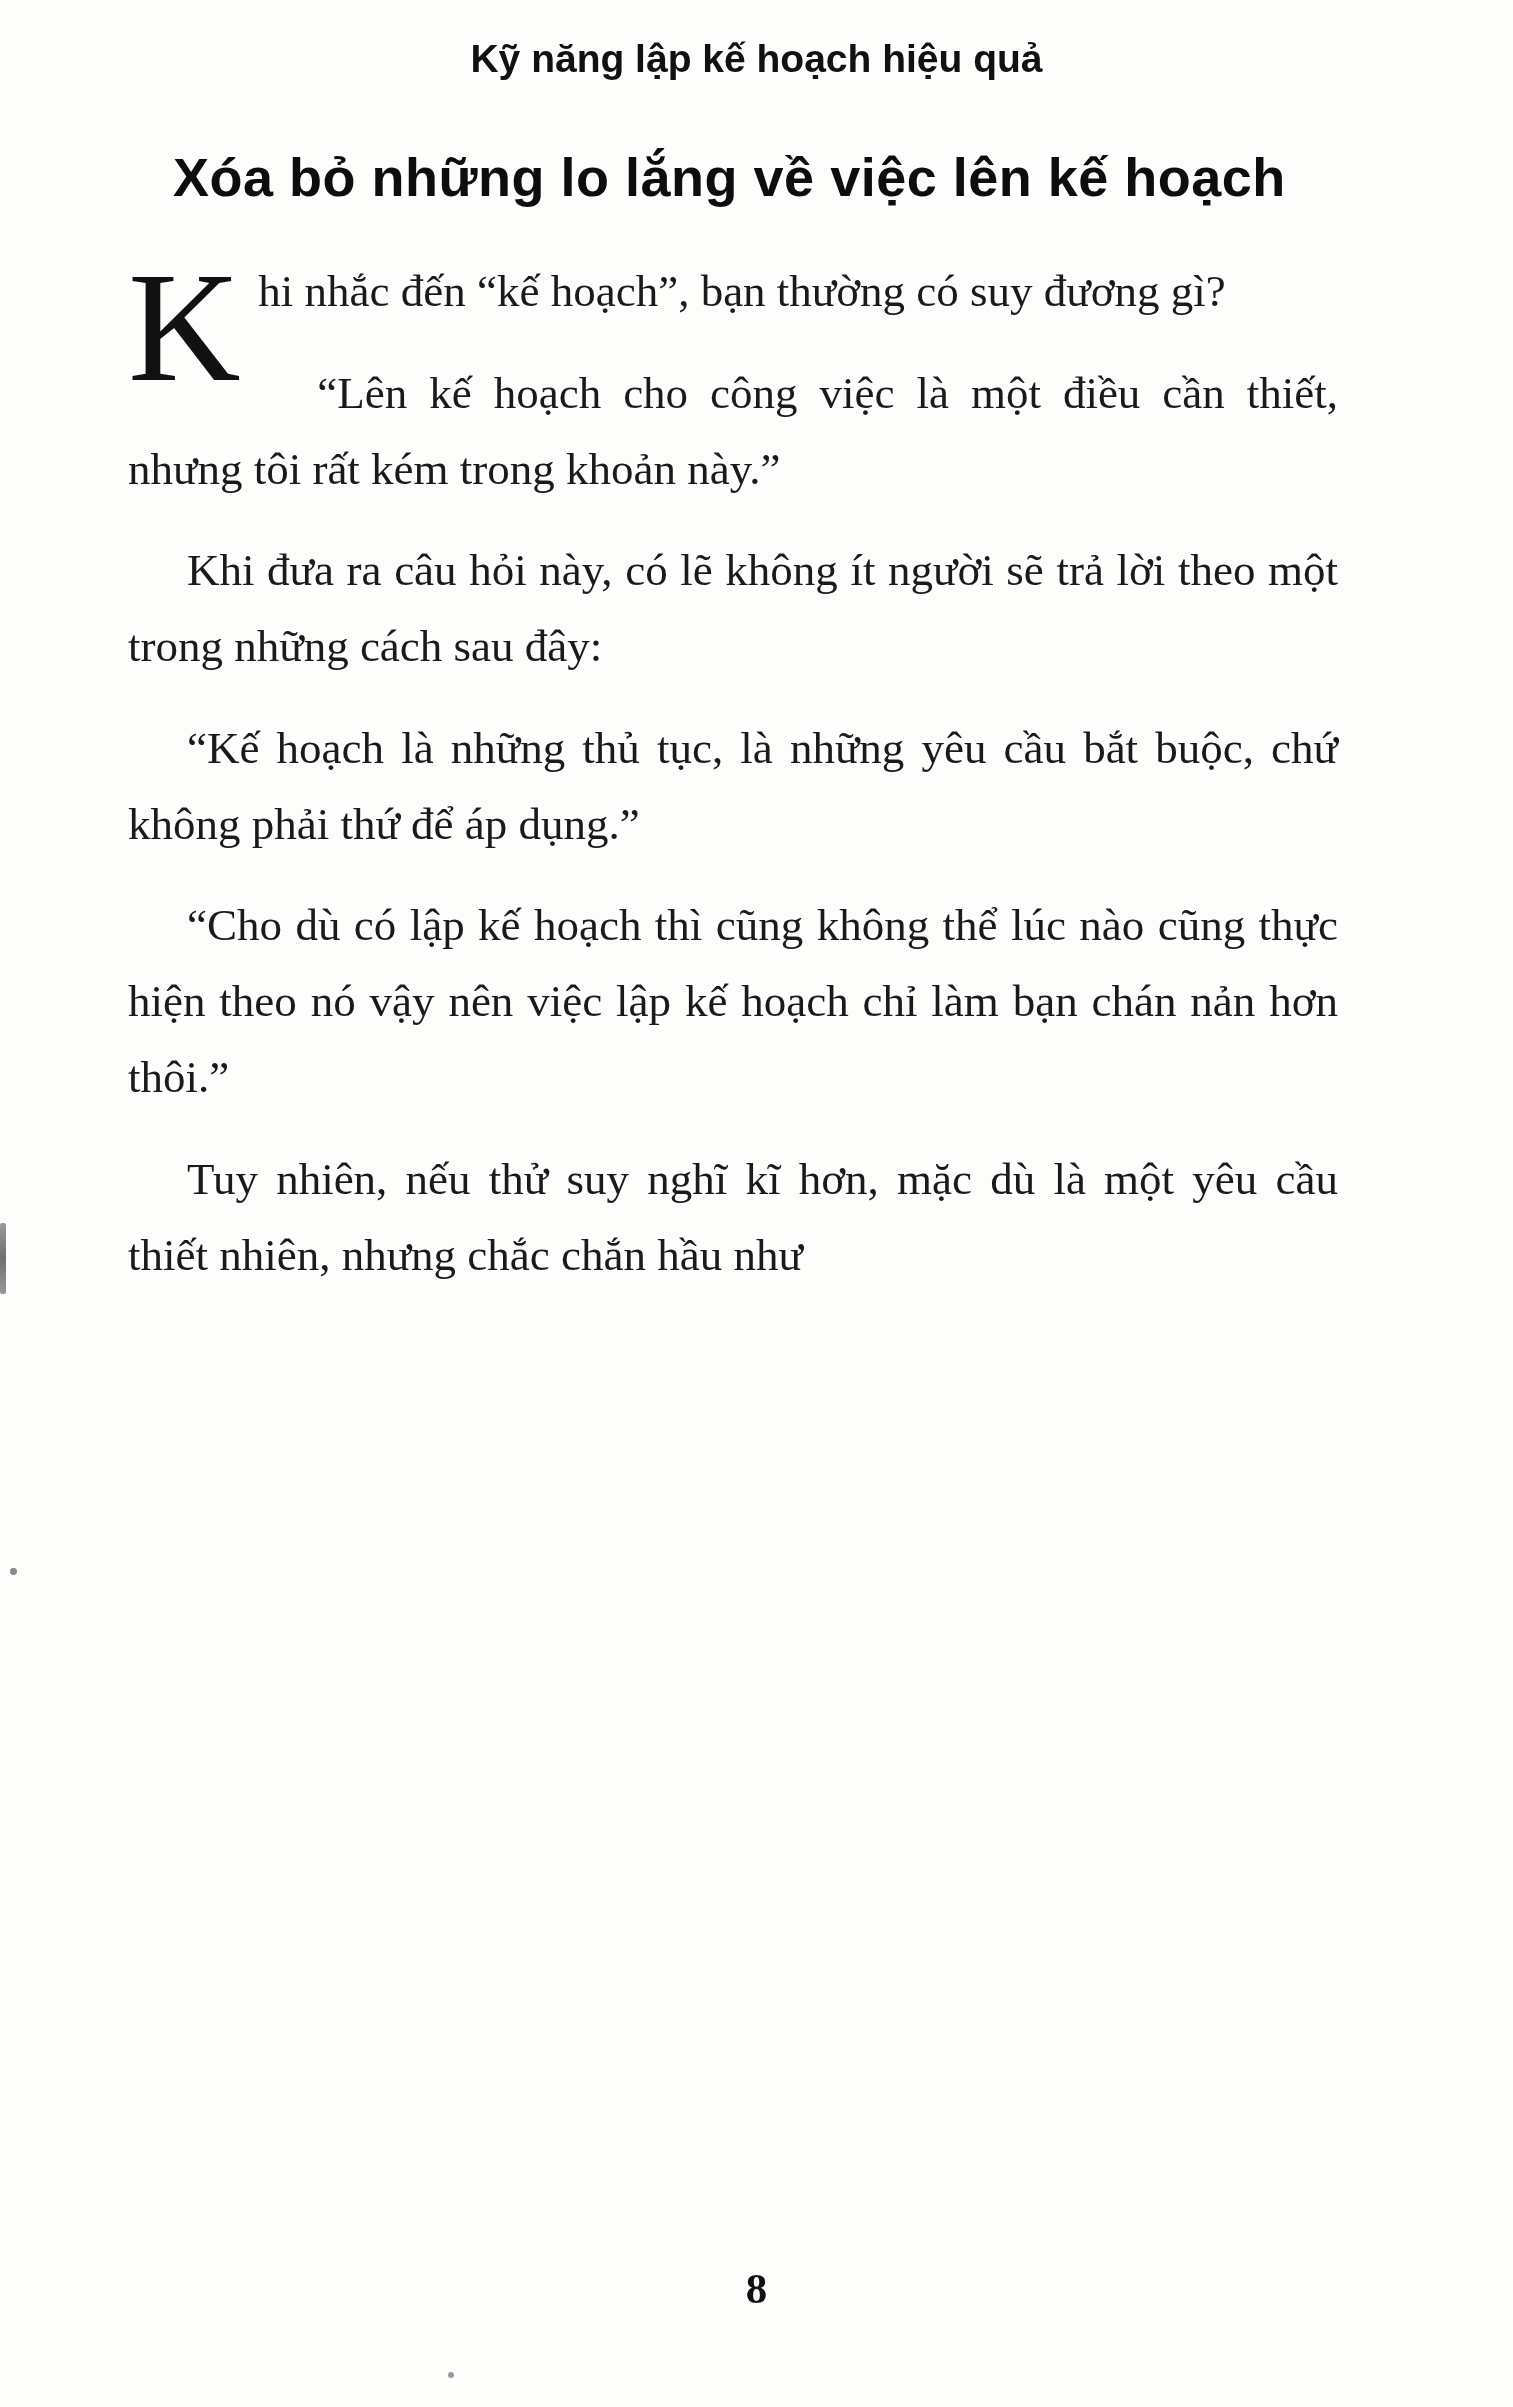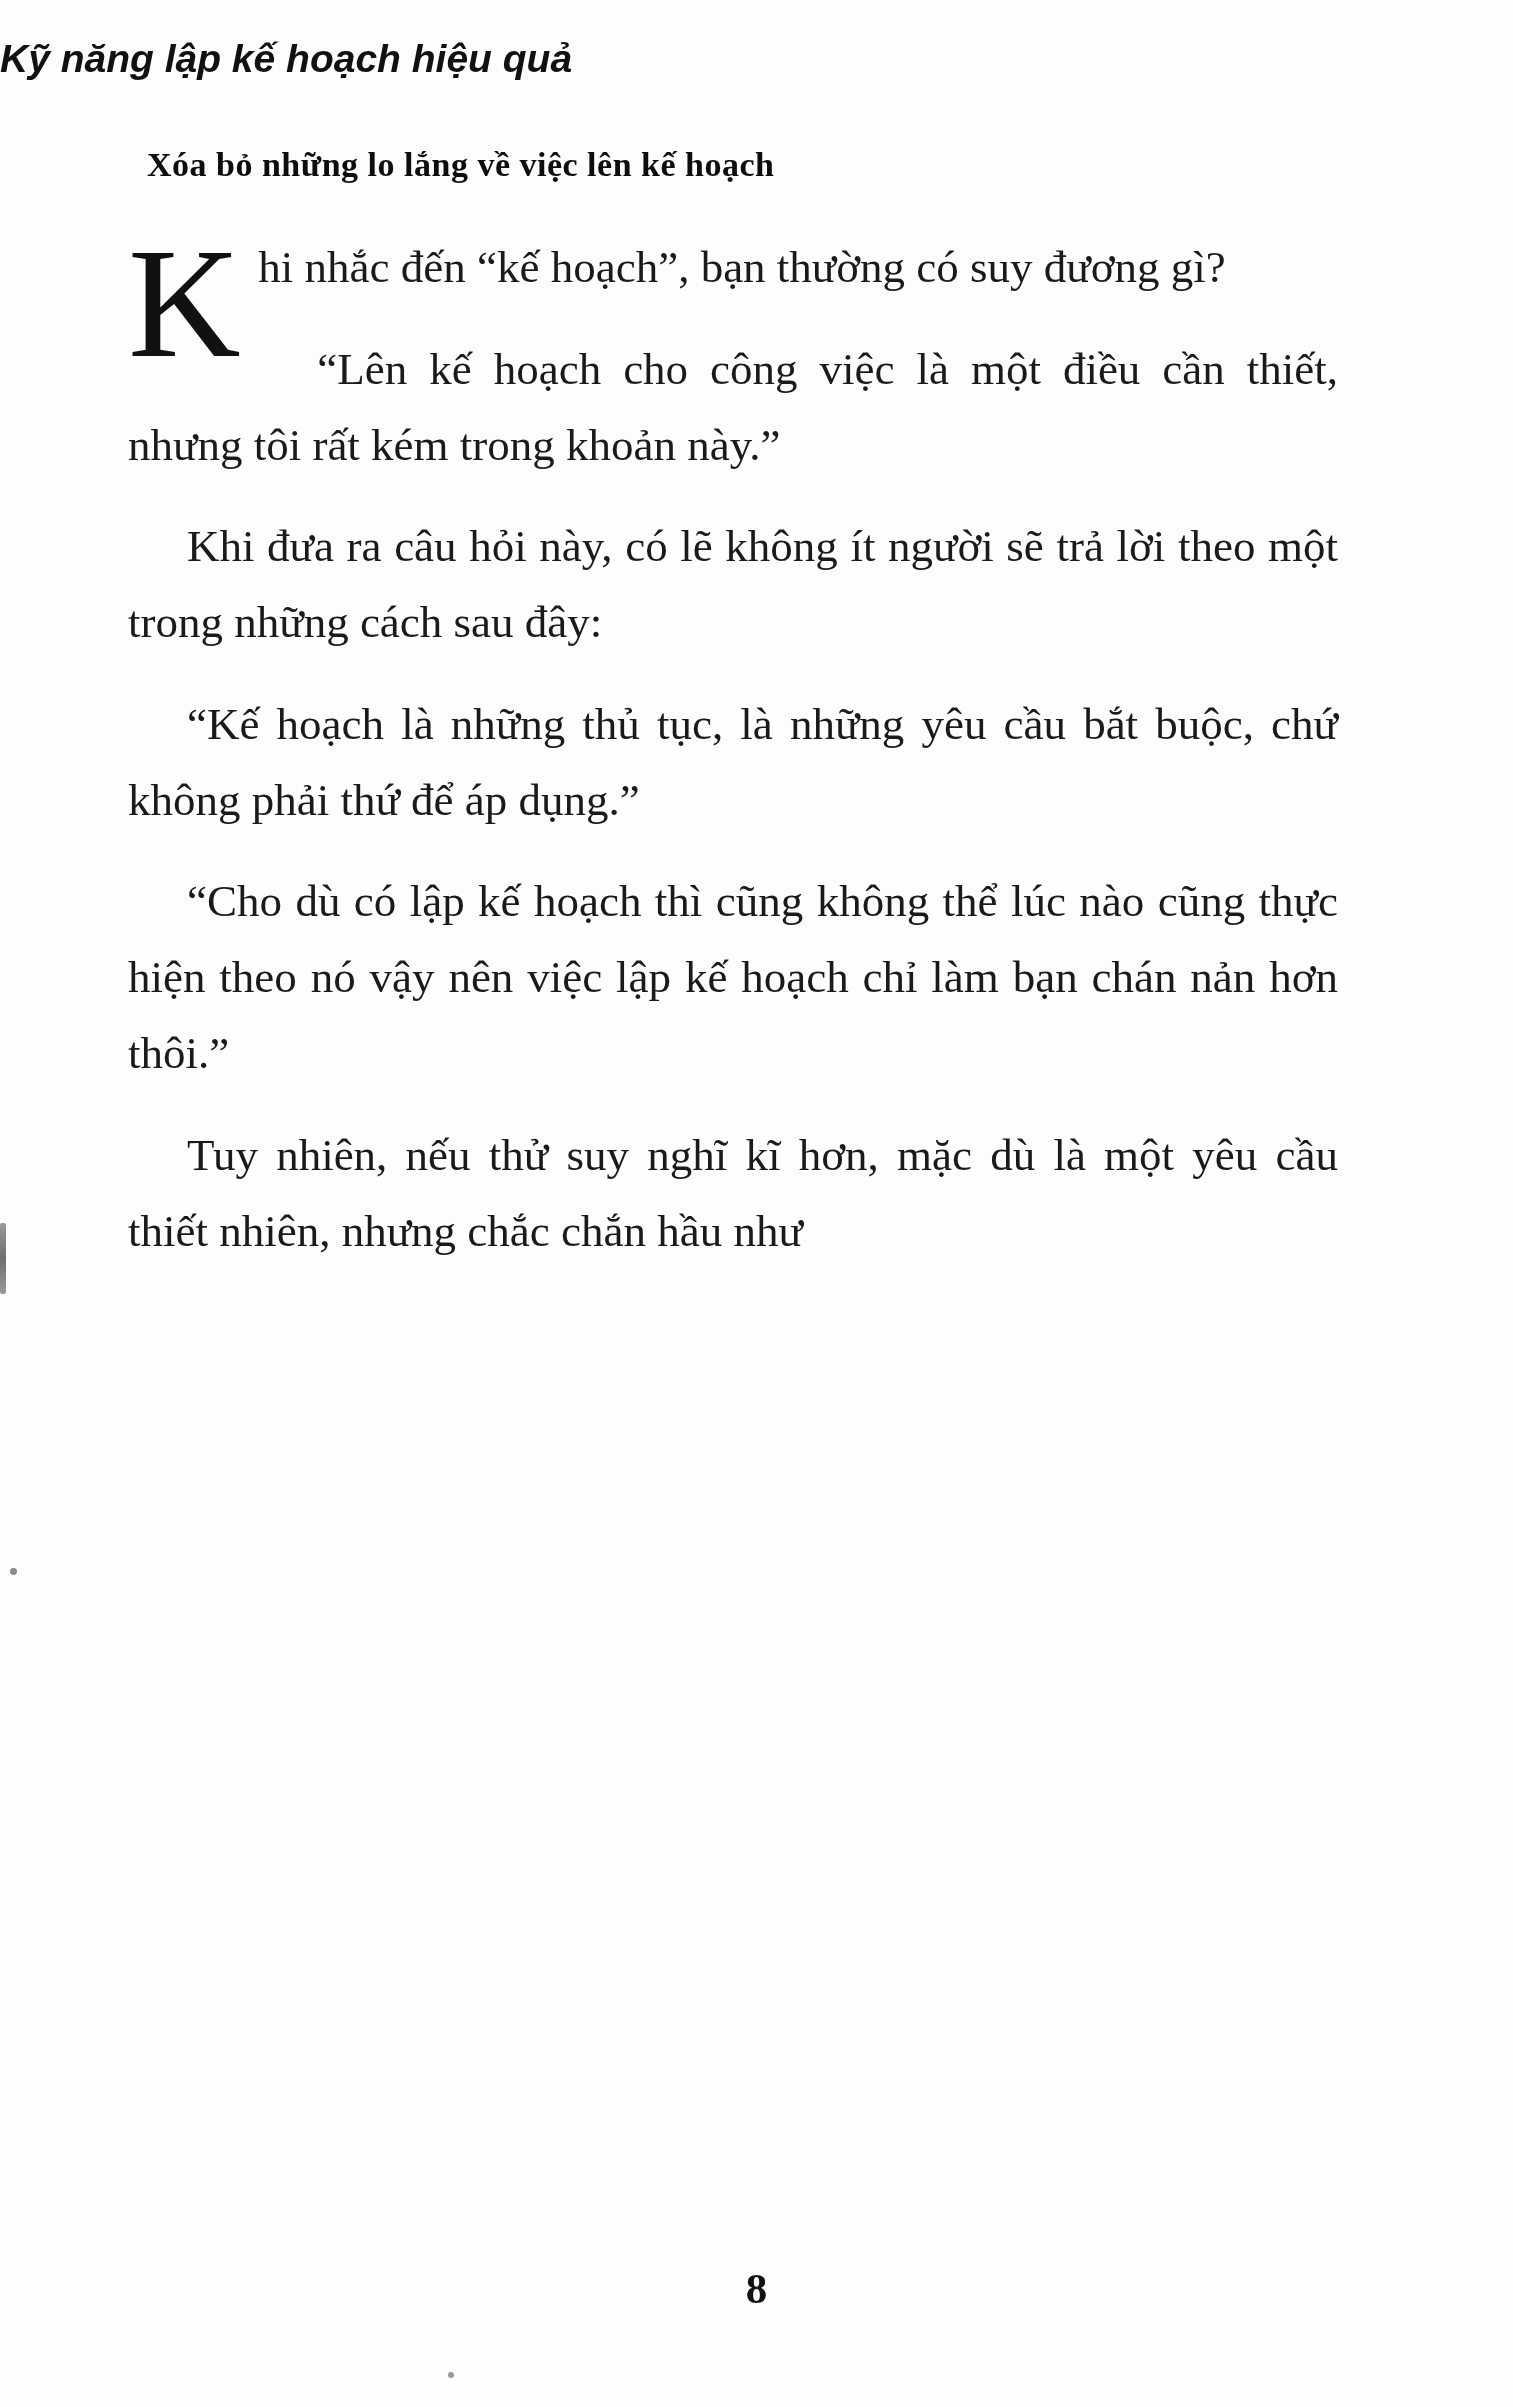--- a/index.html
+++ b/index.html
@@ -15,37 +15,37 @@
     background: #fdfdfb;
     overflow: hidden;
     font-family: "Liberation Serif", "DejaVu Serif", serif;
     color: #191919;
   }
   .running-header {
     position: absolute;
     top: 37px;
     left: 0;
     width: 100%;
+    text-align: center;
     font-family: "Liberation Sans", "DejaVu Sans", sans-serif;
-    font-style: italic;
     font-weight: bold;
     font-size: 39px;
     color: #111;
   }
   .content {
     position: absolute;
     top: 146px;
     left: 128px;
     width: 1210px;
   }
   .section-title {
-    font-family: Liberation Serif, serif;
+    font-family: Liberation Sans, sans-serif;
     font-weight: bold;
-    font-size: 34px;
-    margin: 0 0 45px 19px;
+    font-size: 54px;
+    margin: 0 0 45px 45px;
     color: #0d0d0d;
     letter-spacing: 0.5px;
   }
   .para {
     font-size: 45px;
     line-height: 76px;
     text-align: justify;
     margin: 0 0 25.6px 0;
     color: #1a1a1a;
   }

